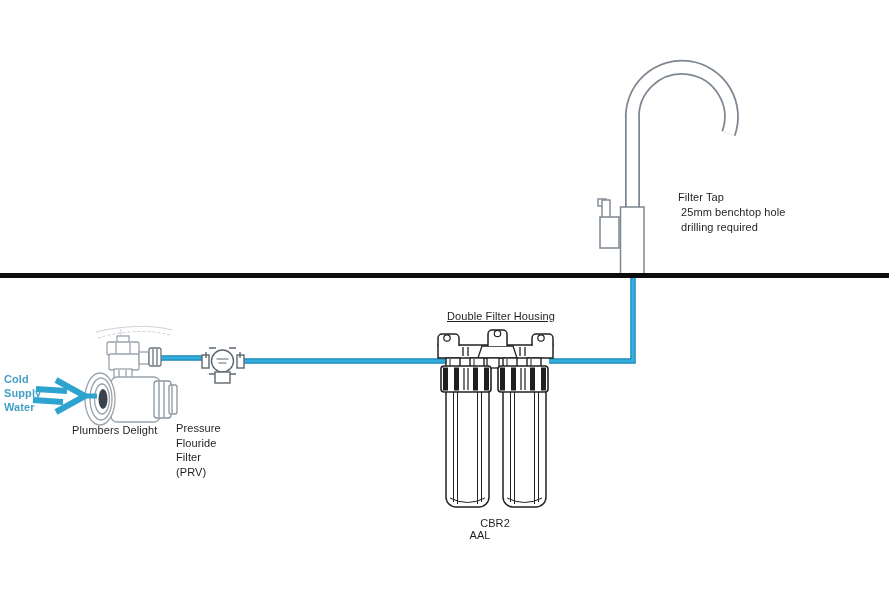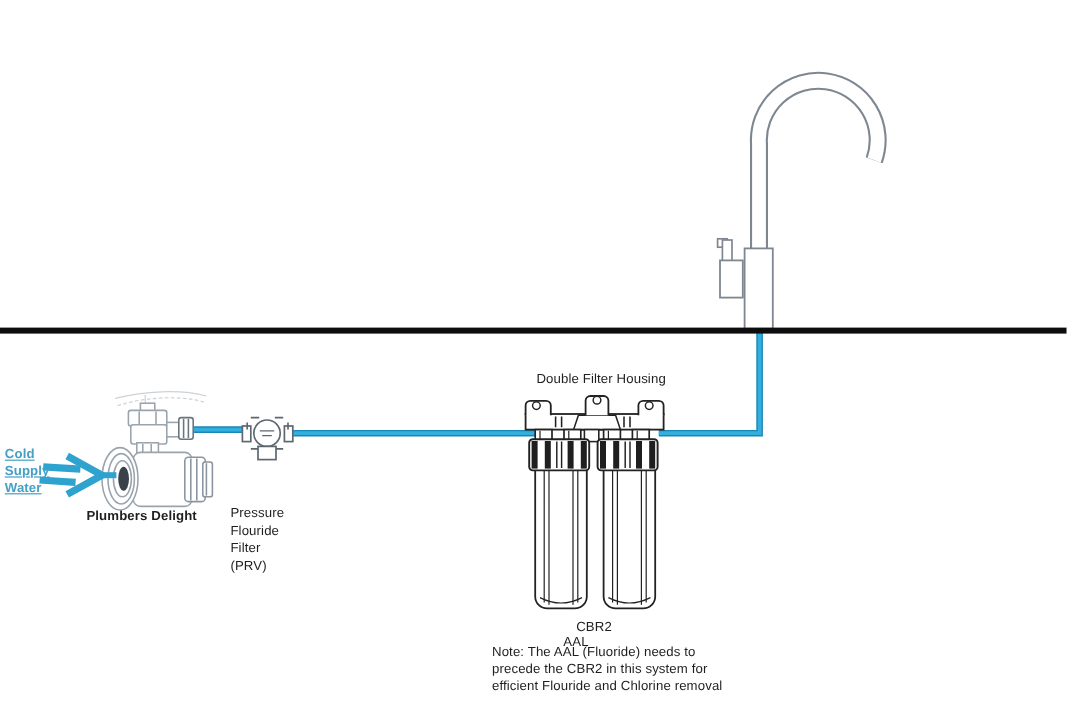--- a/index.html
+++ b/index.html
@@ -122,41 +122,41 @@
       <path d="M632.5 214 L632.5 120 A49.5 49.5 0 1 1 728.5 133.5" stroke="#ffffff" stroke-width="11.5" fill="none"></path>
       <rect x="620.5" y="207" width="23.5" height="67" fill="#fff" stroke="#7E8791" stroke-width="1.5"></rect>
       <rect x="598" y="199" width="8" height="7" fill="#fff" stroke="#7E8791" stroke-width="1.4"></rect>
       <rect x="602" y="200" width="8" height="20" fill="#fff" stroke="#7E8791" stroke-width="1.4"></rect>
       <rect x="600" y="217" width="19" height="31" fill="#fff" stroke="#7E8791" stroke-width="1.5"></rect>
     </g>
 
     <rect x="0" y="273" width="889" height="5" fill="#0D0D0D"></rect>
   </svg>
 
-  <div class="lbl supply-lbl" style="left:4px;top:372px;text-decoration:underline;">
+  <div class="lbl supply-lbl" style="left:4px;top:372px;">
     <span>Cold</span>
     <span>Supply</span>
     <span>Water</span>
   </div>
 
-  <div class="lbl" style="left:72px;top:423px;font-weight:bold;">Plumbers Delight</div>
+  <div class="lbl" style="left:72px;top:423px;">Plumbers Delight</div>
 
-  <div class="lbl prv-lbl" style="left:192px;top:421px;">
+  <div class="lbl prv-lbl" style="left:176px;top:421px;">
     <span>Pressure</span>
     <span>Flouride</span>
     <span>Filter</span>
     <span>(PRV)</span>
   </div>
 
-  <div class="lbl" style="left:447px;top:309px;">Double Filter Housing</div>
+  <div class="lbl" style="left:447px;top:309px;text-decoration:underline;">Double Filter Housing</div>
 
   <div class="lbl center" style="left:455px;top:516px;width:50px;margin-top:12px;">AAL</div>
 
   <div class="lbl center" style="left:470px;top:516px;width:50px;">CBR2</div>
 
+  <div class="lbl tap-lbl" style="left:678px;top:190px;">
+    <span>Filter Tap</span>
+    <span class="sub">25mm benchtop hole</span>
+    <span class="sub">drilling required</span>
+  </div>
 
-  <div class="lbl" style="left:410px;top:537px;">
-    <span>Note: The AAL (Fluoride) needs to</span>
-    <span>precede the CBR2 in this system for</span>
-    <span>efficient Flouride and Chlorine removal</span>
-  </div>
 
 </div>
 
 </body></html>

